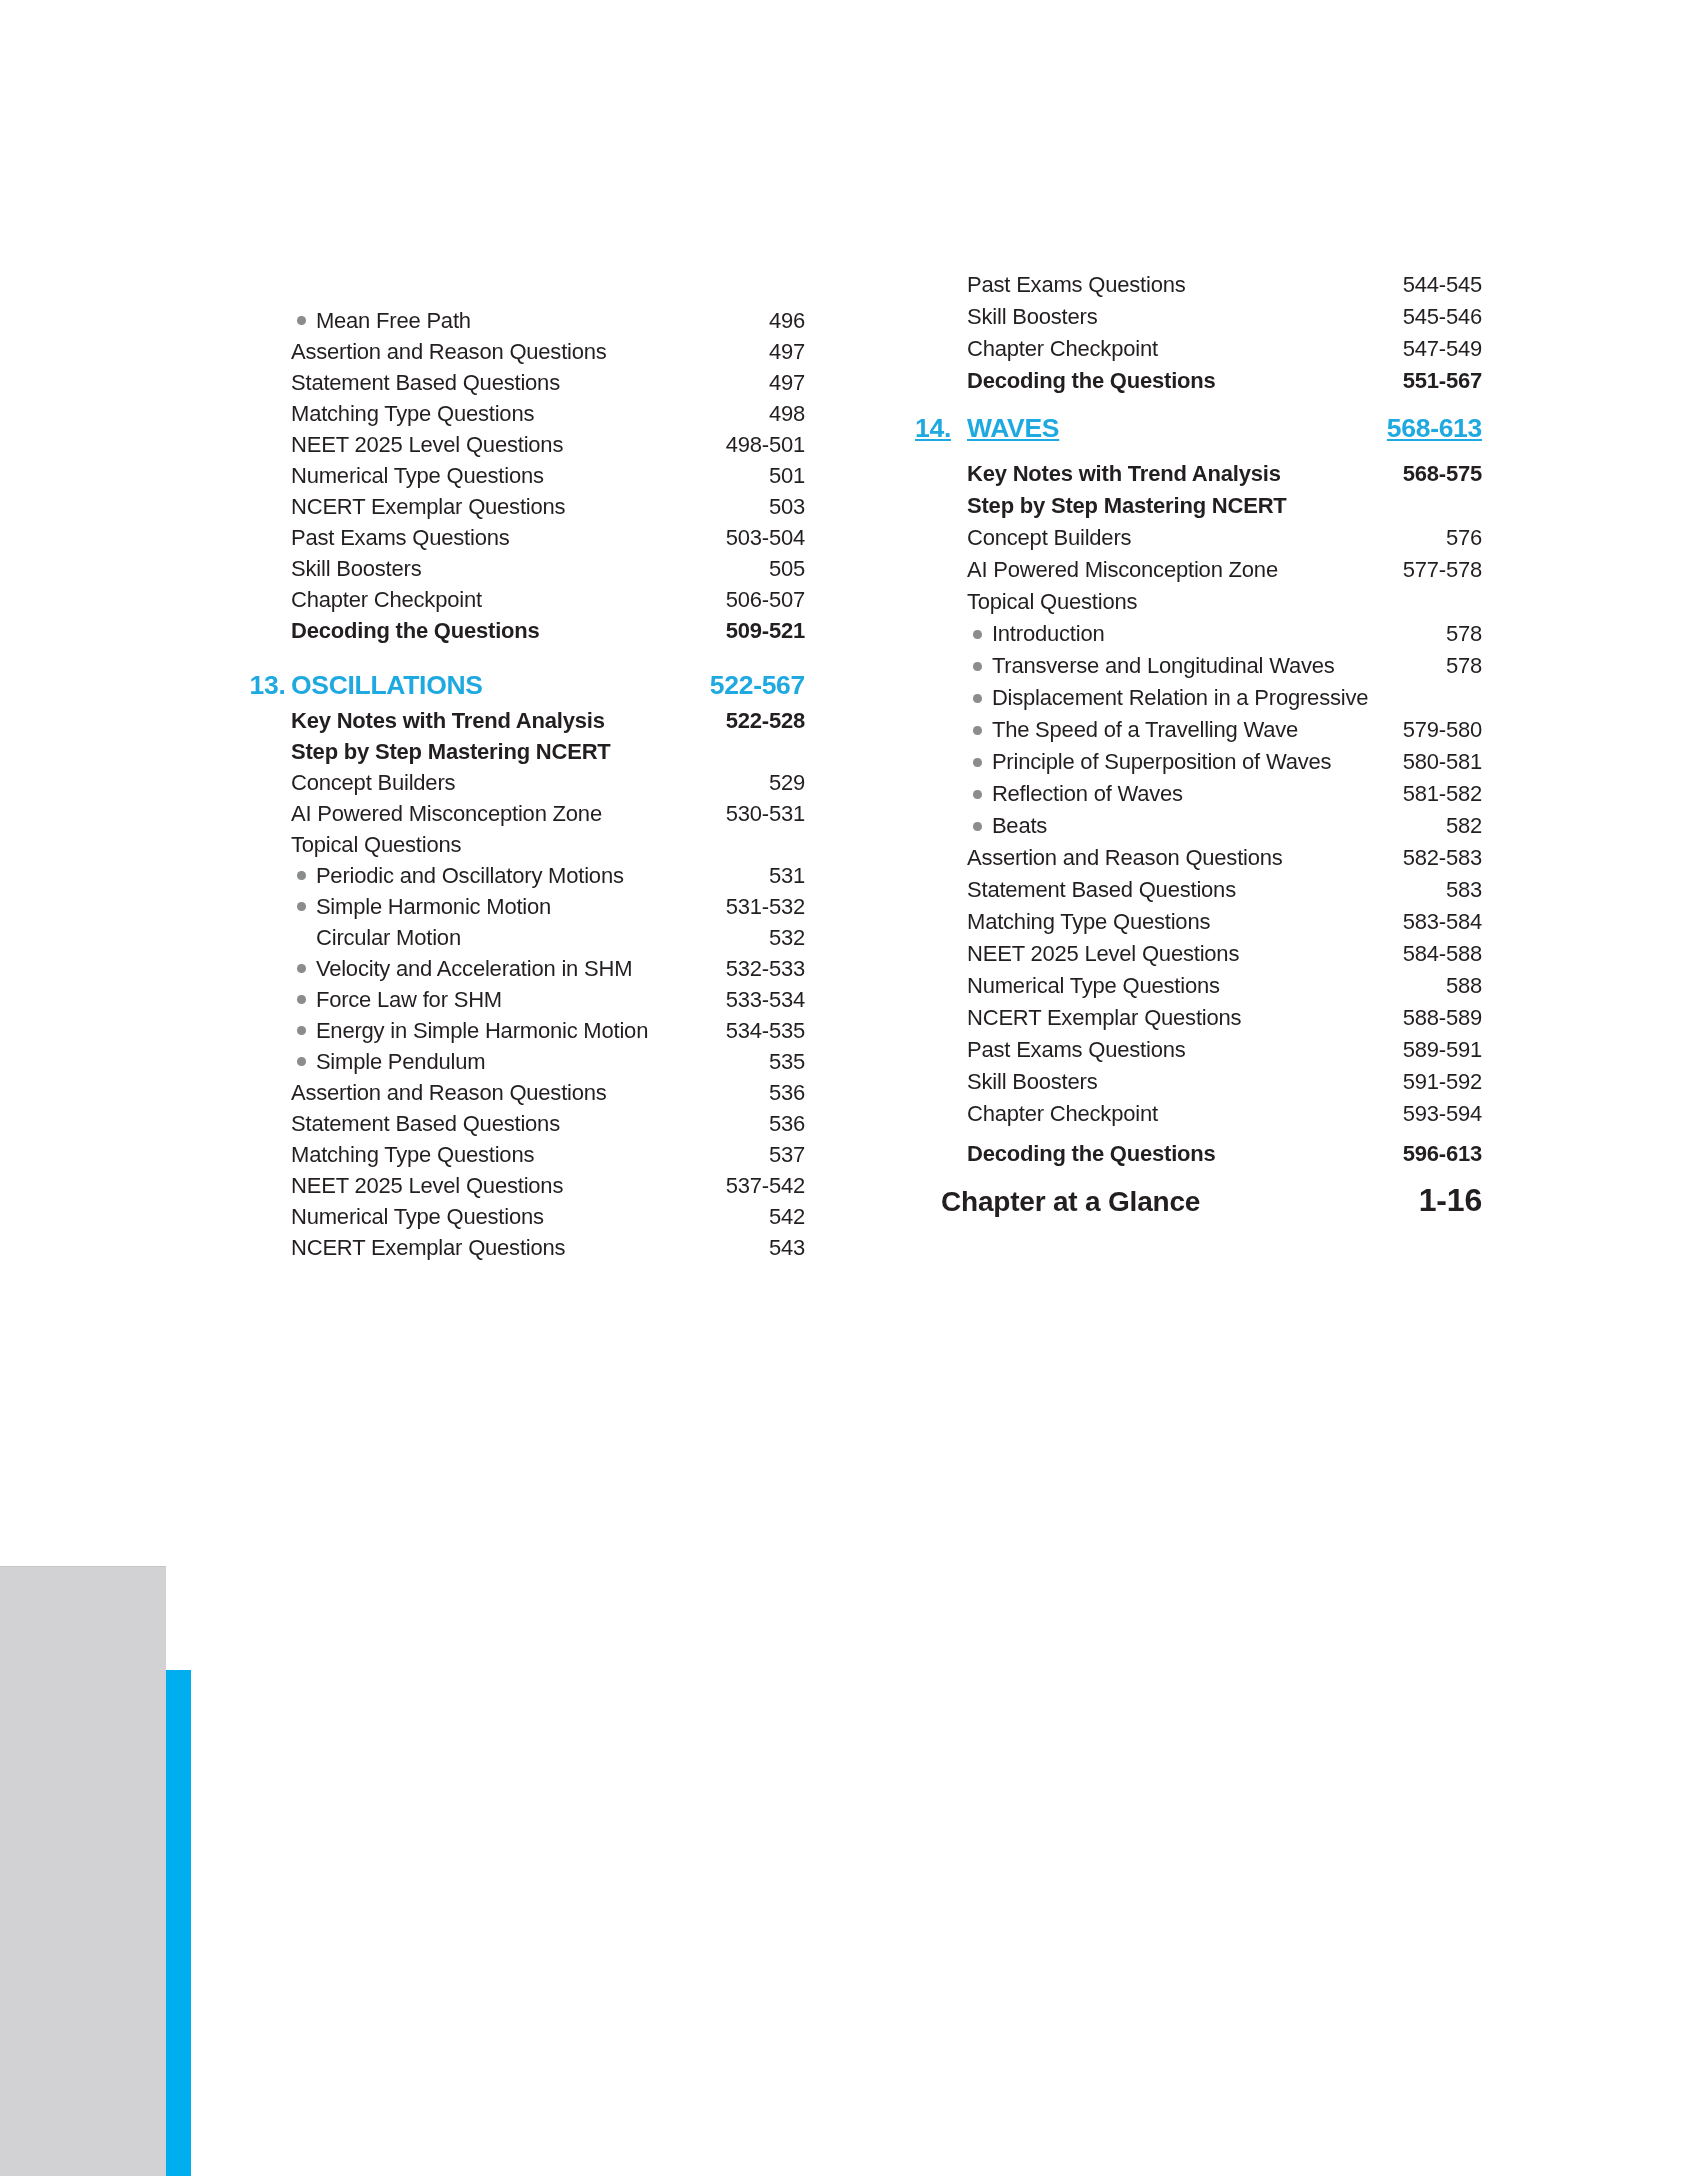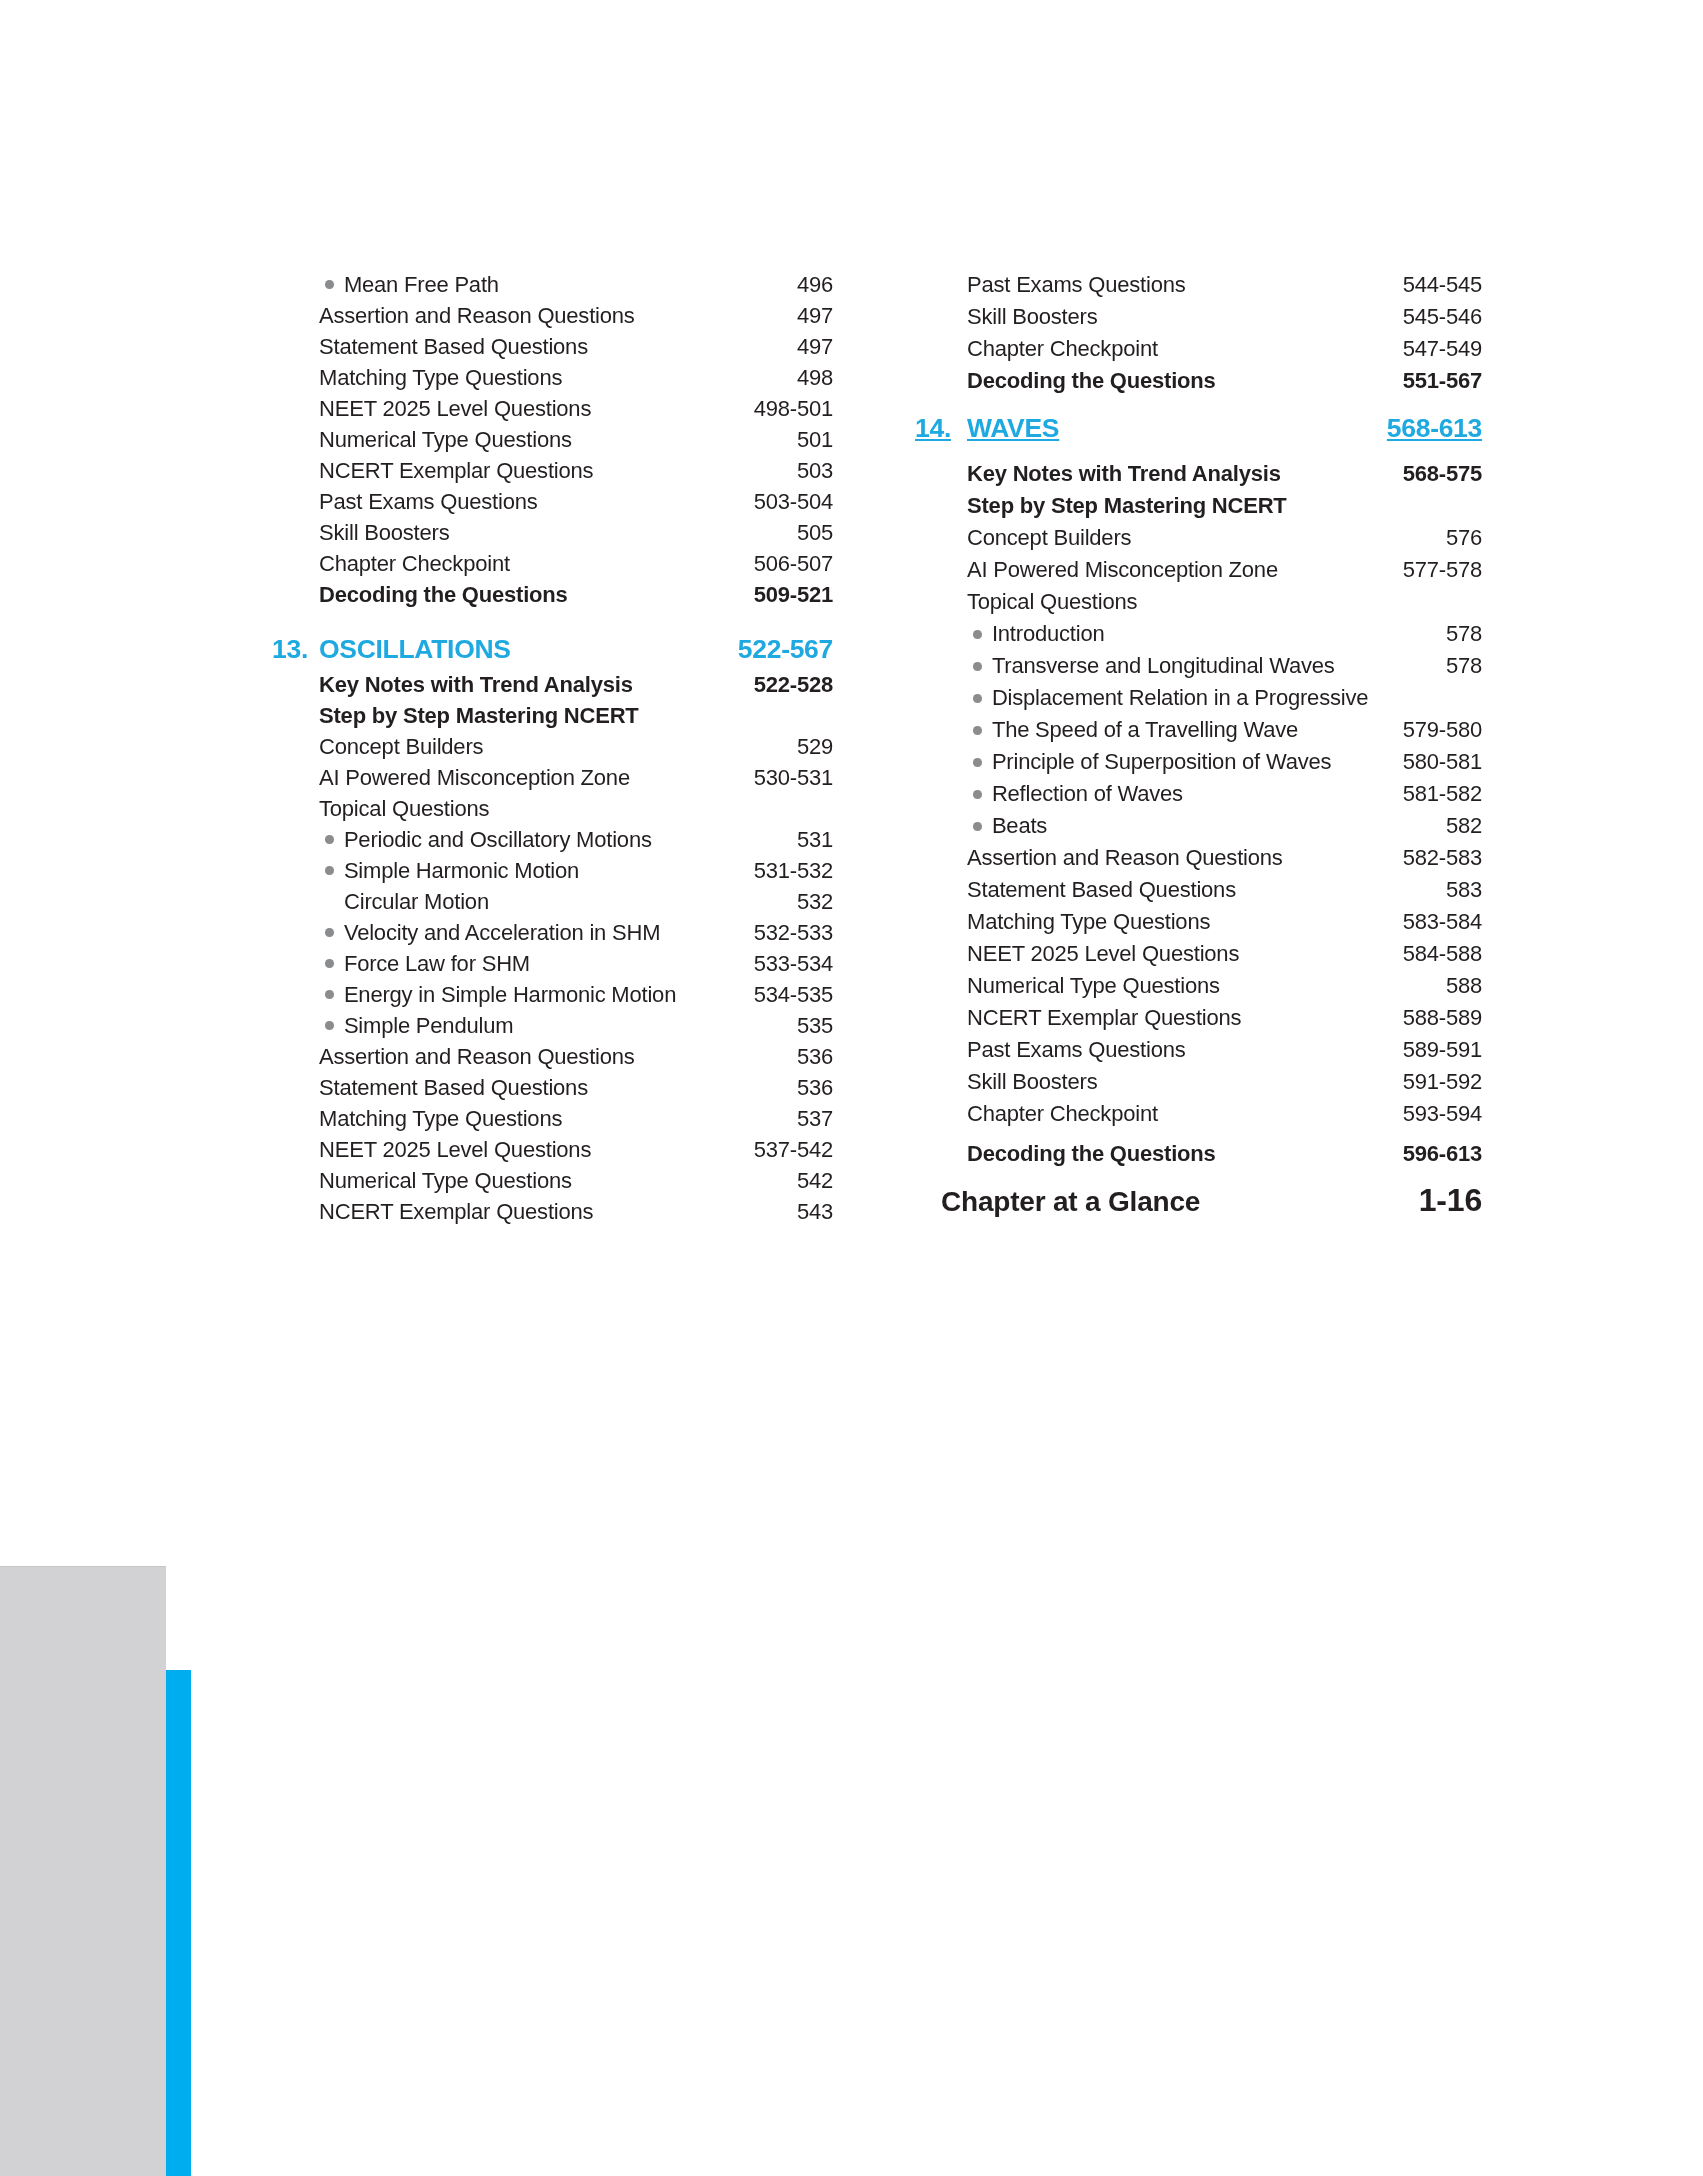--- a/index.html
+++ b/index.html
@@ -6,21 +6,21 @@
   .canvas {
     position: relative;
     width: 1703px;
     height: 2177px;
     background: #ffffff;
     overflow: hidden;
     font-family: "Liberation Sans", sans-serif;
     color: var(--text, #231f20);
   }
   .col { position: absolute; top: 269px; }
-  .col-left  { left: 272px; width: 561px; }
+  .col-left  { left: 244px; width: 561px; margin-top: 36px; }
   .col-right { left: 901px; width: 581px; }
 
   .row {
     display: flex;
     align-items: baseline;
     font-size: 22px;
     letter-spacing: -0.2px;
     color: var(--text, #231f20);
   }
   .col-left  .row { height: 31px; line-height: 31px; }
@@ -49,21 +49,21 @@
     margin-right: 10.4px;
   }
 
   
   .row.chapter {
     font-weight: 700;
     font-size: 26.5px;
     letter-spacing: -0.3px;
     color: var(--accent-cyan, #1ea9e1);
   }
-  .col-left  .row.chapter { height: 40px; line-height: 40px; margin-top: 19px; padding-left: 0; }
+  .col-left  .row.chapter { height: 40px; line-height: 40px; margin-top: 19px; padding-left: 0; text-align: center; }
   .col-right .row.chapter { height: 40px; line-height: 40px; margin-top: 11.4px; margin-bottom: 10px; padding-left: 14px; text-decoration: underline; }
   .row.chapter .num { flex: 0 0 auto; }
   .col-left  .row.chapter .num { width: 47px; }
   .col-right .row.chapter .num { width: 52px; }
   .row.chapter .pages { font-size: 26.5px; }
 
   
   .row.glance {
     font-weight: 700;
     font-size: 28px;

